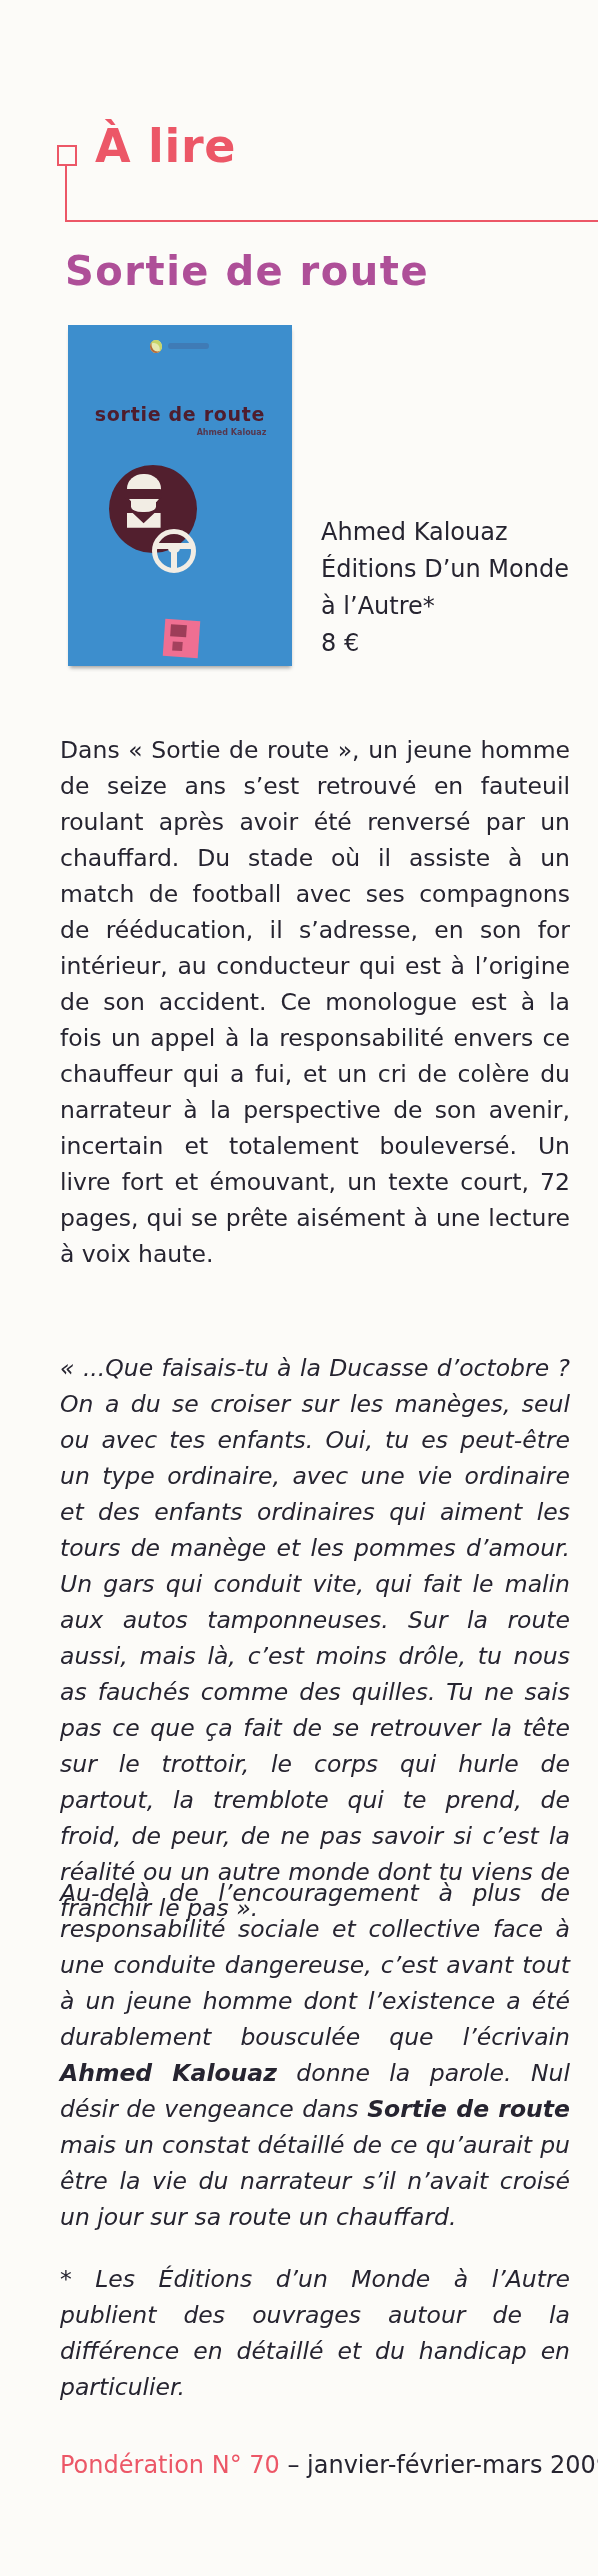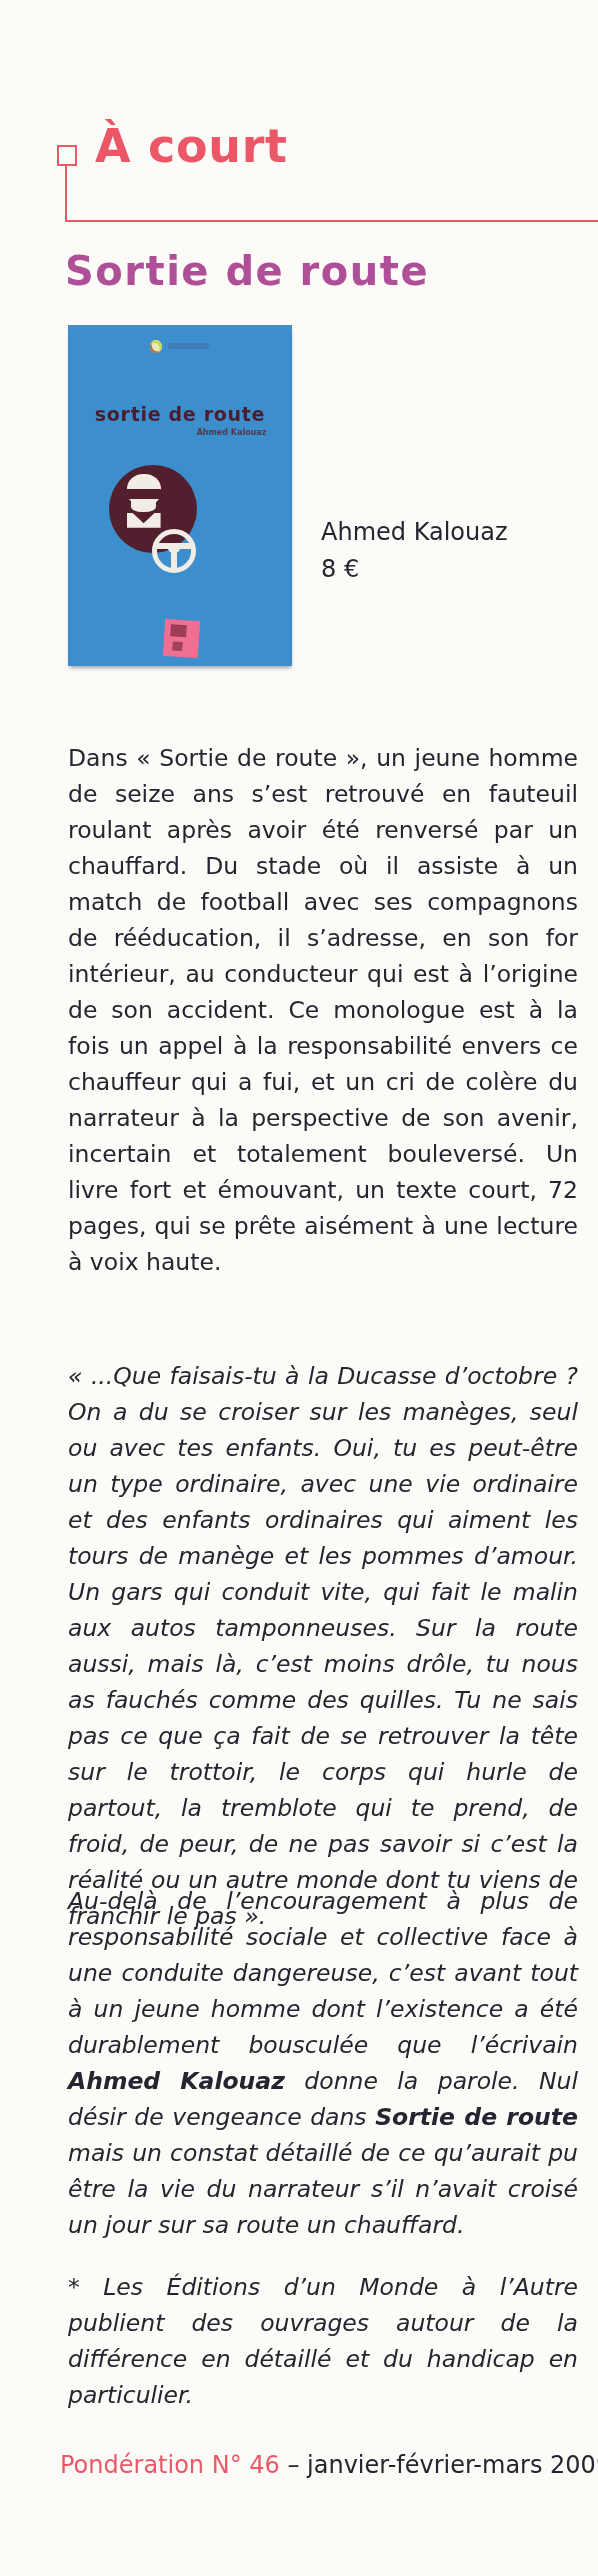--- a/index.html
+++ b/index.html
@@ -86,21 +86,21 @@
   }
   .stamp-mark1{position:absolute;left:5.9px;top:5.1px;width:16px;height:11.8px;background:rgba(90,20,40,.55);}
   .stamp-mark2{position:absolute;left:8.8px;top:22px;width:10.3px;height:8.8px;background:rgba(90,20,40,.5);}
   
   .book-info{
     position:absolute;left:321px;top:514px;width:264px;
     font-size:24px;line-height:37px;color:#262430;
   }
   
   .body-text{
-    position:absolute;left:60px;width:510px;margin:8px;
+    position:absolute;left:60px;width:510px;margin:0;
     font-size:23.5px;line-height:36px;text-align:justify;color:#262430;
   }
   .p1{top:732px;}
   .quote{top:1350px;font-style:italic;}
   .p3{top:1875px;font-style:italic;}
   .footnote{top:2261px;font-style:italic;}
   .bold{font-weight:bold;}
   
   .footer{
     position:absolute;left:60px;top:2450px;width:514px;
@@ -110,21 +110,21 @@
   .footer-rest{color:#262430;}
 </style>
 </head>
 <body>
 
 <div class="page">
 
   <div class="marker-square"></div>
   <div class="header-vline"></div>
   <div class="header-hrule"></div>
-  <div class="section-label">À court</div>
+  <div class="section-label">À lire</div>
 
   <div class="article-title">Sortie de route</div>
 
   <div class="cover">
     <div class="cover-logo">
       <span class="logo-dot"></span>
       <span class="logo-text-mark"></span>
     </div>
     <div class="cover-title">sortie de route</div>
     <div class="cover-author">Ahmed Kalouaz</div>
@@ -140,29 +140,31 @@
       <div class="wheel-hub"></div>
     </div>
     <div class="stamp">
       <div class="stamp-mark1"></div>
       <div class="stamp-mark2"></div>
     </div>
   </div>
 
   <div class="book-info">
     <div>Ahmed Kalouaz</div>
+    <div>Éditions D’un Monde</div>
+    <div>à l’Autre*</div>
     <div>8 €</div>
   </div>
 
   <p class="body-text p1">Dans « Sortie de route », un jeune homme de seize ans s’est retrouvé en fauteuil roulant après avoir été renversé par un chauffard. Du stade où il assiste à un match de football avec ses compagnons de rééducation, il s’adresse, en son for intérieur, au conducteur qui est à l’origine de son accident. Ce monologue est à la fois un appel à la responsabilité envers ce chauffeur qui a fui, et un cri de colère du narrateur à la perspective de son avenir, incertain et totalement bouleversé. Un livre fort et émouvant, un texte court, 72 pages, qui se prête aisément à une lecture à voix haute.</p>
 
   <p class="body-text quote">« ...Que faisais-tu à la Ducasse d’octobre ? On a du se croiser sur les manèges, seul ou avec tes enfants. Oui, tu es peut-être un type ordinaire, avec une vie ordinaire et des enfants ordinaires qui aiment les tours de manège et les pommes d’amour. Un gars qui conduit vite, qui fait le malin aux autos tamponneuses. Sur la route aussi, mais là, c’est moins drôle, tu nous as fauchés comme des quilles. Tu ne sais pas ce que ça fait de se retrouver la tête sur le trottoir, le corps qui hurle de partout, la tremblote qui te prend, de froid, de peur, de ne pas savoir si c’est la réalité ou un autre monde dont tu viens de franchir le pas ».</p>
 
   <p class="body-text p3"><span>Au-delà de l’encouragement à plus de responsabilité sociale et collective face à une conduite dangereuse, c’est avant tout à un jeune homme dont l’existence a été durablement bousculée que l’écrivain </span><span class="bold">Ahmed Kalouaz</span><span> donne la parole. Nul désir de vengeance dans </span><span class="bold">Sortie de route</span><span> mais un constat détaillé de ce qu’aurait pu être la vie du narrateur s’il n’avait croisé un jour sur sa route un chauffard.</span></p>
 
   <p class="body-text footnote">* Les Éditions d’un Monde à l’Autre publient des ouvrages autour de la différence en détaillé et du handicap en particulier.</p>
 
   <div class="footer">
-    <span class="footer-magazine">Pondération N° 46</span><span class="footer-rest"> – janvier-février-mars 2009</span>
+    <span class="footer-magazine">Pondération N° 70</span><span class="footer-rest"> – janvier-février-mars 2009</span>
   </div>
 
 </div>
 
 
 </body></html>

